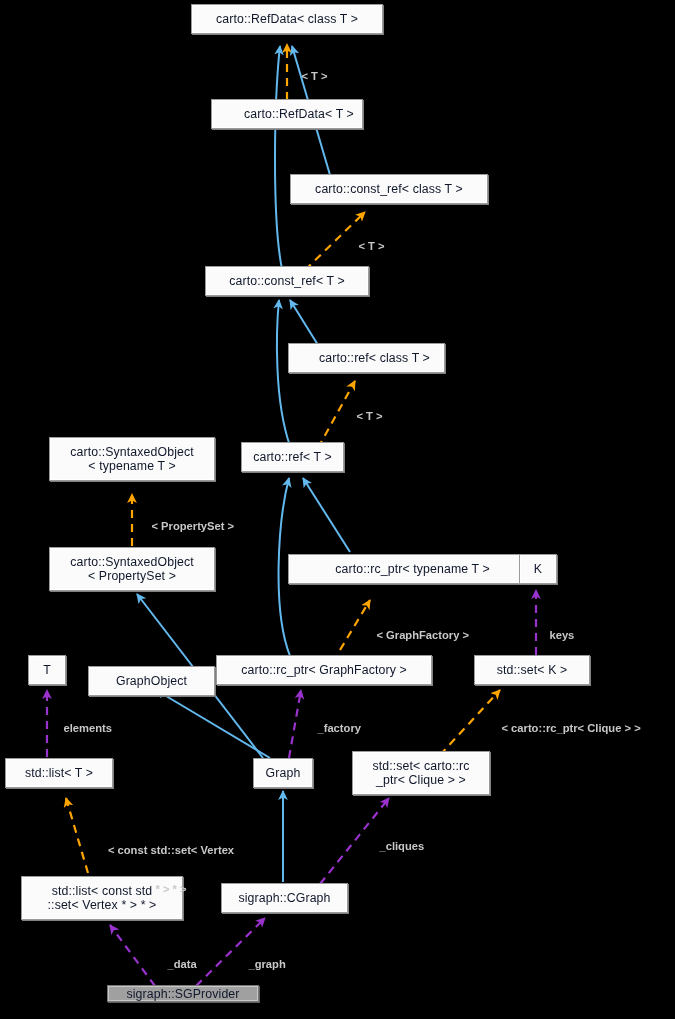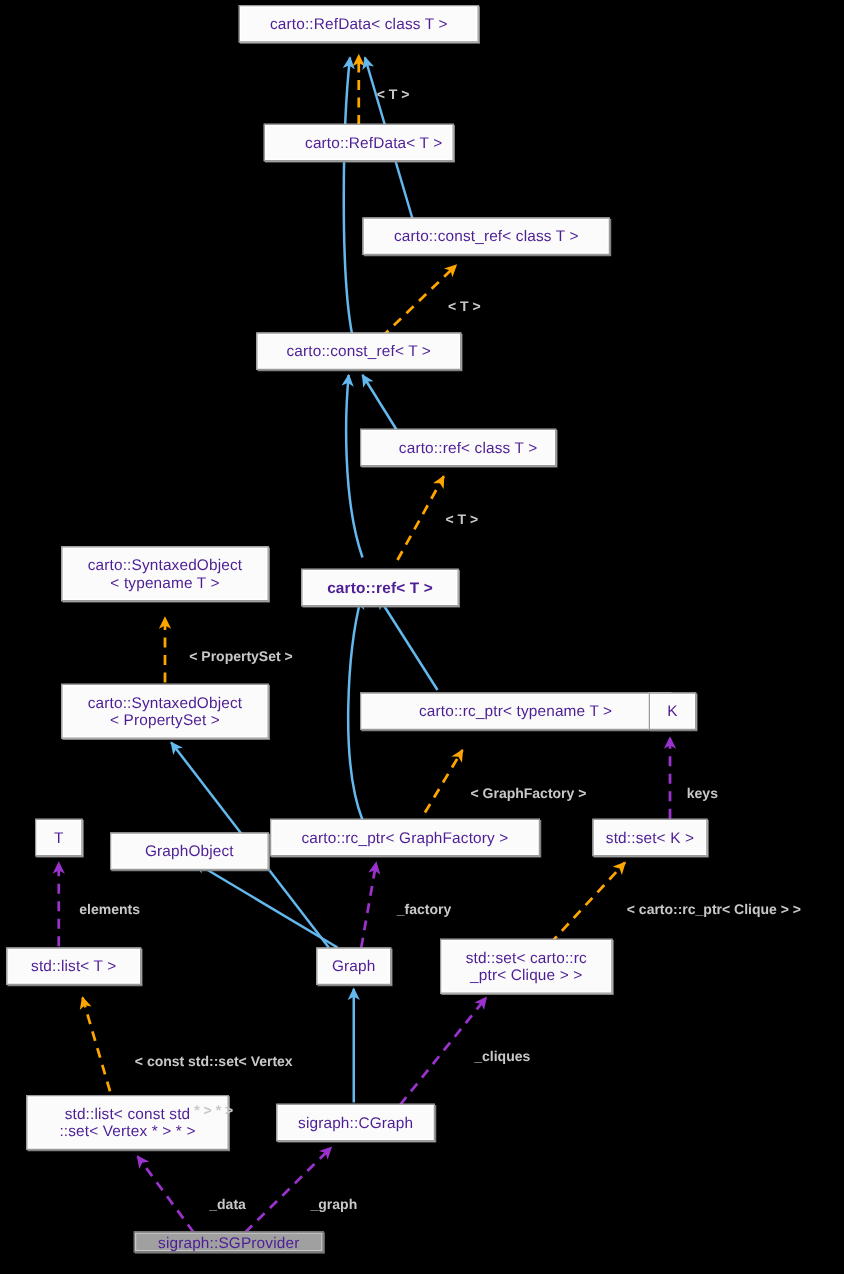--- a/index.html
+++ b/index.html
@@ -23,21 +23,21 @@
     width: 675px;
     height: 1019px;
     pointer-events: none;
   }
   .node {
     position: absolute;
     box-sizing: border-box;
     background: #fbfbfb;
     border: 1px solid #9a9a9a;
     box-shadow: 1px 1px 0 0 #808080, 0 0 0 1px #ffffff inset;
-    color: #4c1d95;
+    color: #0f172a;
     font-size: 12.3px;
     line-height: 14px;
     text-align: center;
     display: flex;
     flex-direction: column;
     align-items: center;
     justify-content: center;
     white-space: pre;
     letter-spacing: 0.01em;
   }
@@ -160,21 +160,21 @@
   </div>
 
   <div class="node" style="left:205px; top:266px; width:164px; height:30px;">
     <span class="node-line">carto::const_ref&lt; T &gt;</span>
   </div>
 
   <div class="node" style="left:288px; top:343px; width:157px; height:30px;padding-left:16px;">
     <span class="node-line">carto::ref&lt; class T &gt;</span>
   </div>
 
-  <div class="node" style="left:241px; top:455px; width:126px; height:30px;font-weight:bold;">
+  <div class="node" style="left:241px; top:442px; width:103px; height:30px;">
     <span class="node-line">carto::ref&lt; T &gt;</span>
   </div>
 
   <div class="node" style="left:49px; top:437px; width:166px; height:44px;">
     <span class="node-line">carto::SyntaxedObject</span>
     <span class="node-line">&lt; typename T &gt;</span>
   </div>
 
   <div class="node" style="left:49px; top:547px; width:166px; height:44px;">
     <span class="node-line">carto::SyntaxedObject</span>
@@ -194,21 +194,21 @@
   </div>
 
   <div class="node" style="left:88px; top:666px; width:127px; height:30px;">
     <span class="node-line">GraphObject</span>
   </div>
 
   <div class="node" style="left:216px; top:655px; width:216px; height:30px;align-items:center;">
     <span class="node-line">carto::rc_ptr&lt; GraphFactory &gt;</span>
   </div>
 
-  <div class="node" style="left:474px; top:655px; width:92px; height:30px;">
+  <div class="node" style="left:474px; top:655px; width:116px; height:30px;">
     <span class="node-line">std::set&lt; K &gt;</span>
   </div>
 
   <div class="node" style="left:5px; top:758px; width:108px; height:30px;">
     <span class="node-line">std::list&lt; T &gt;</span>
   </div>
 
   <div class="node" style="left:253px; top:758px; width:60px; height:30px;">
     <span class="node-line">Graph</span>
   </div>

